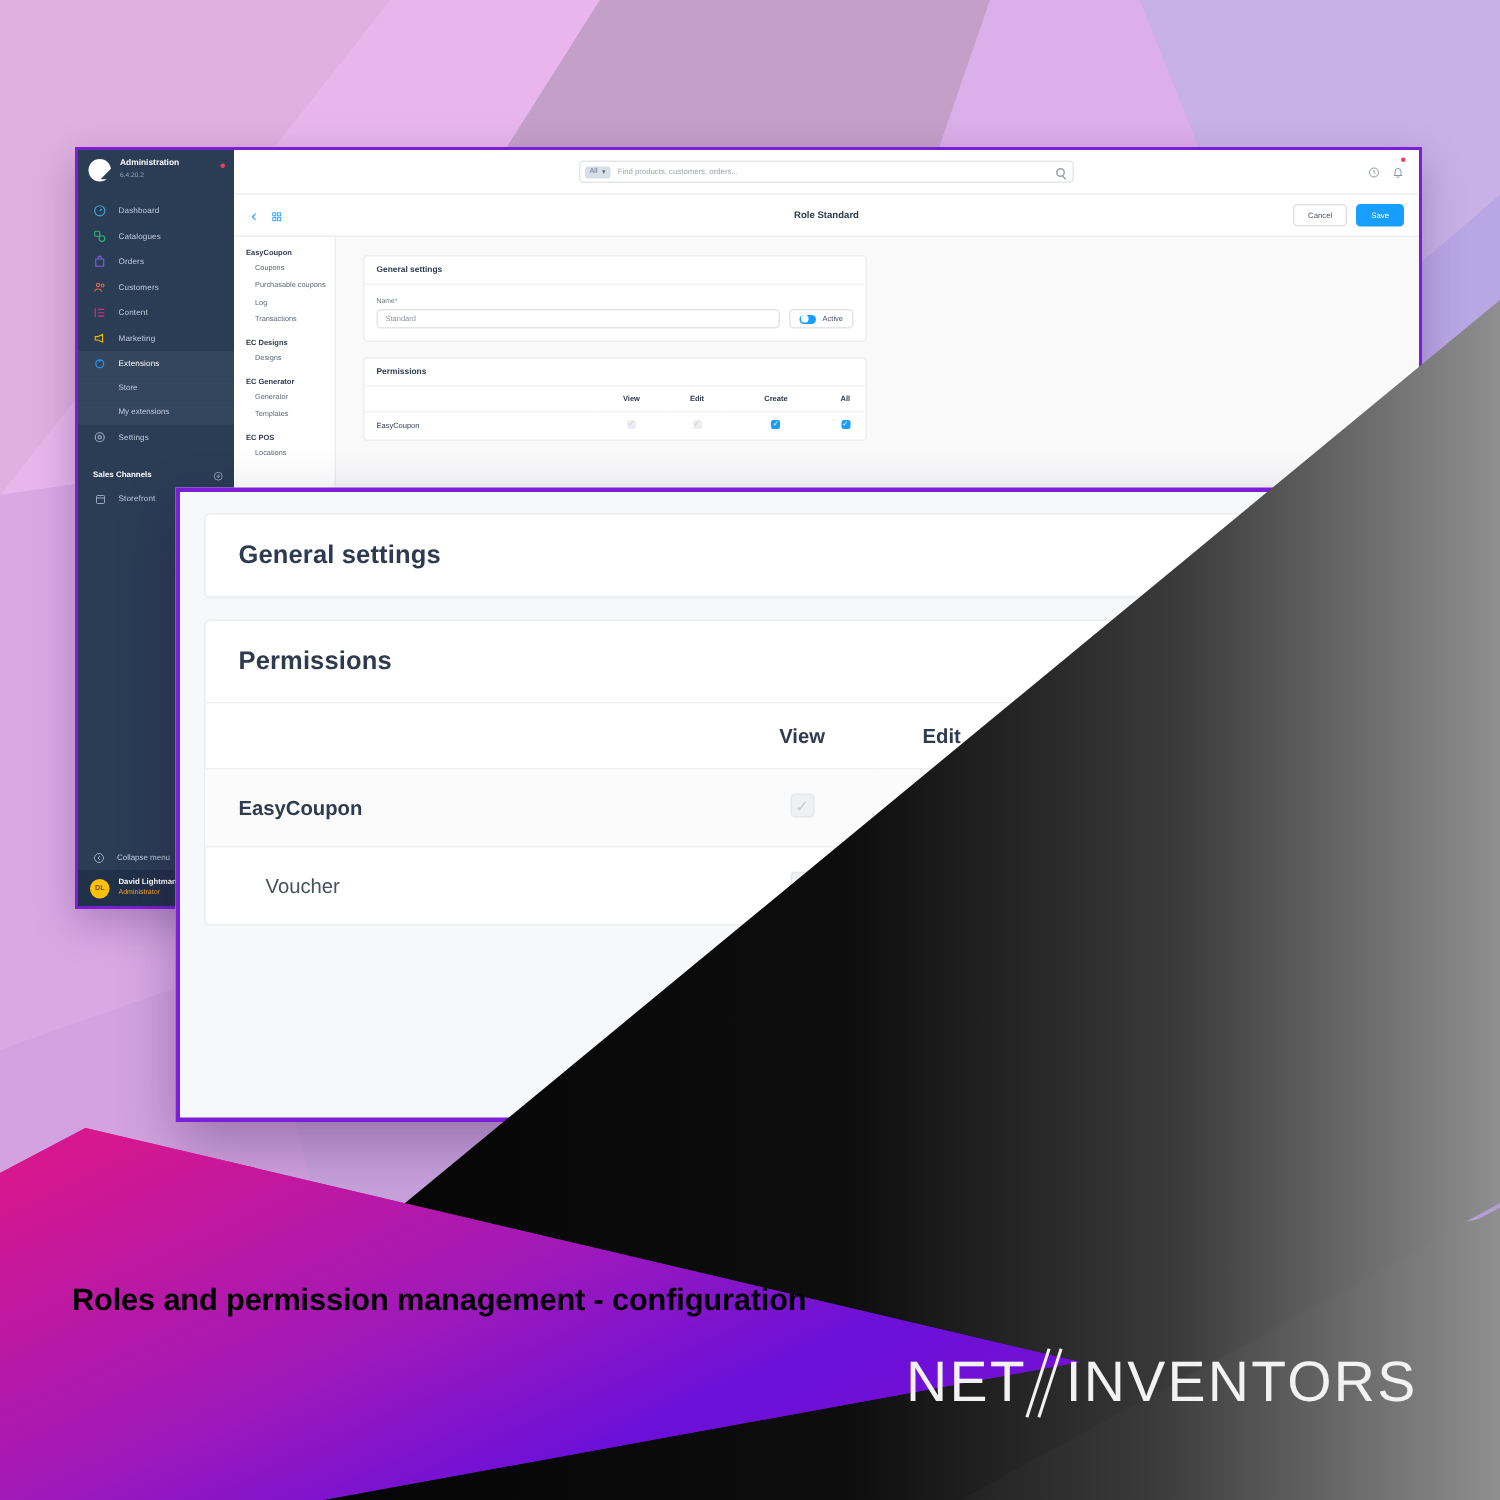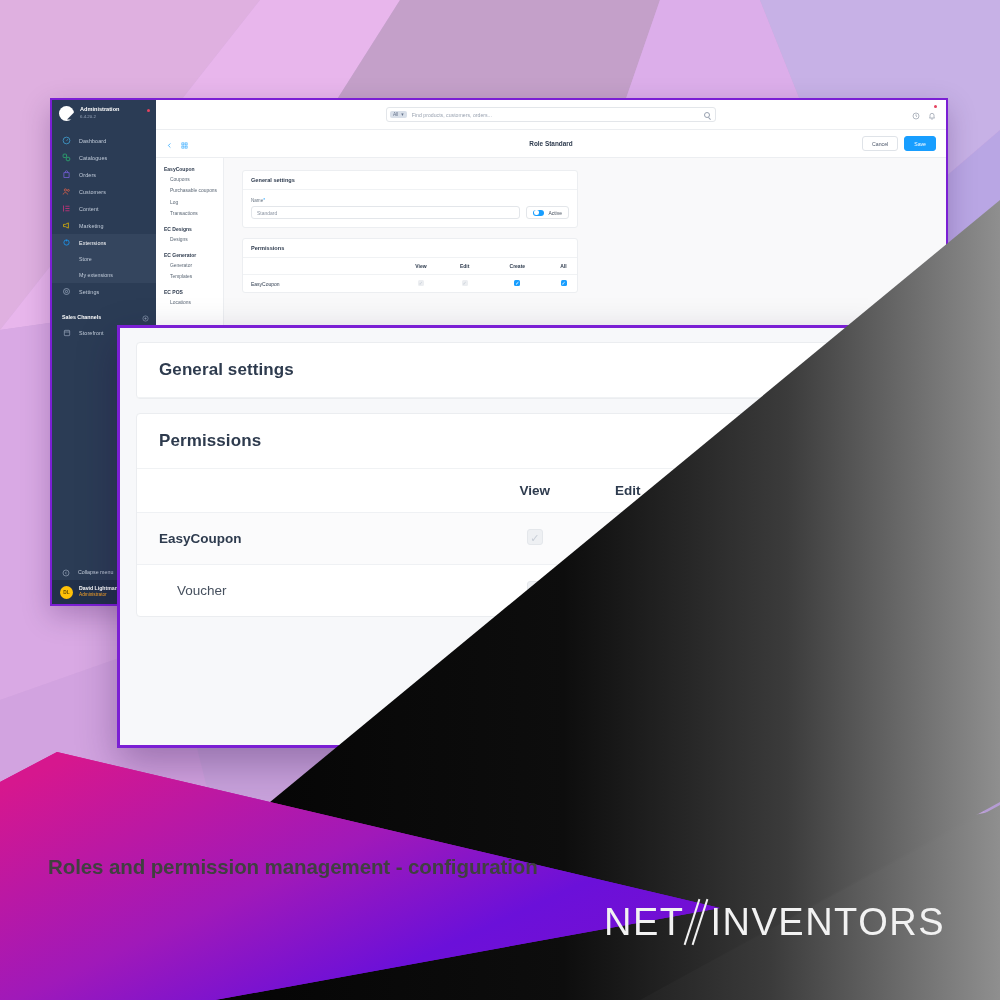--- a/index.html
+++ b/index.html
@@ -14,21 +14,21 @@
   
   #bg { position: absolute; inset: 0; z-index: 0; }
 
   
   #banner { position: absolute; inset: 0; z-index: 5; pointer-events: none; }
 
   .caption {
     position: absolute;
     left: 48px; top: 855px;
     z-index: 8;
-    color: #404040;
+    color: #000000;
     font-size: 20.5px;
     font-weight: bold;
     letter-spacing: -0.1px;
     white-space: nowrap;
     font-family: "Liberation Sans", sans-serif;
   }
 
   .brand {
     position: absolute;
     right: 55px; top: 900px;

